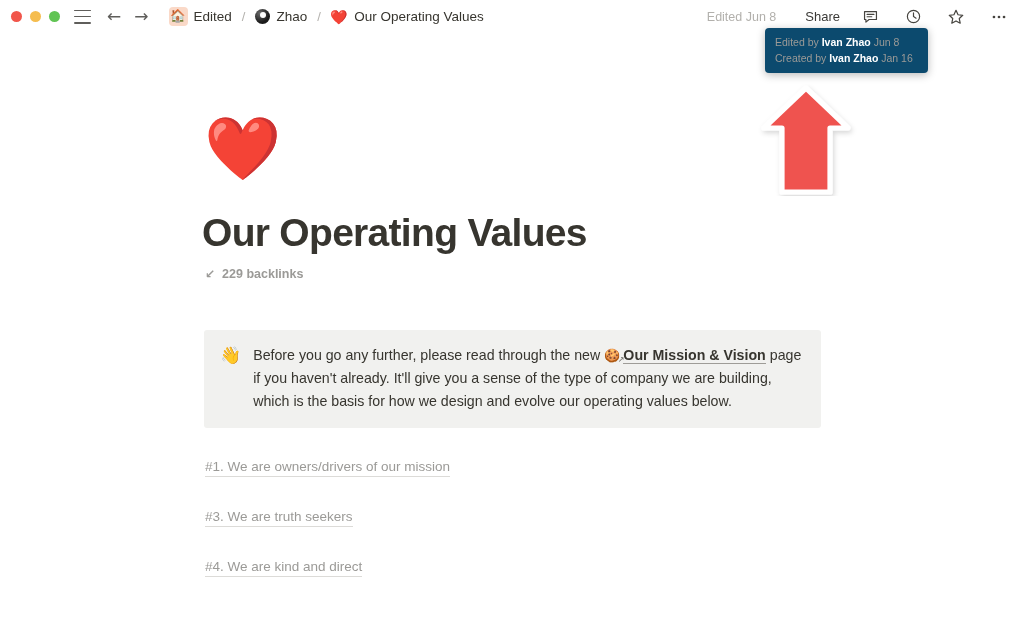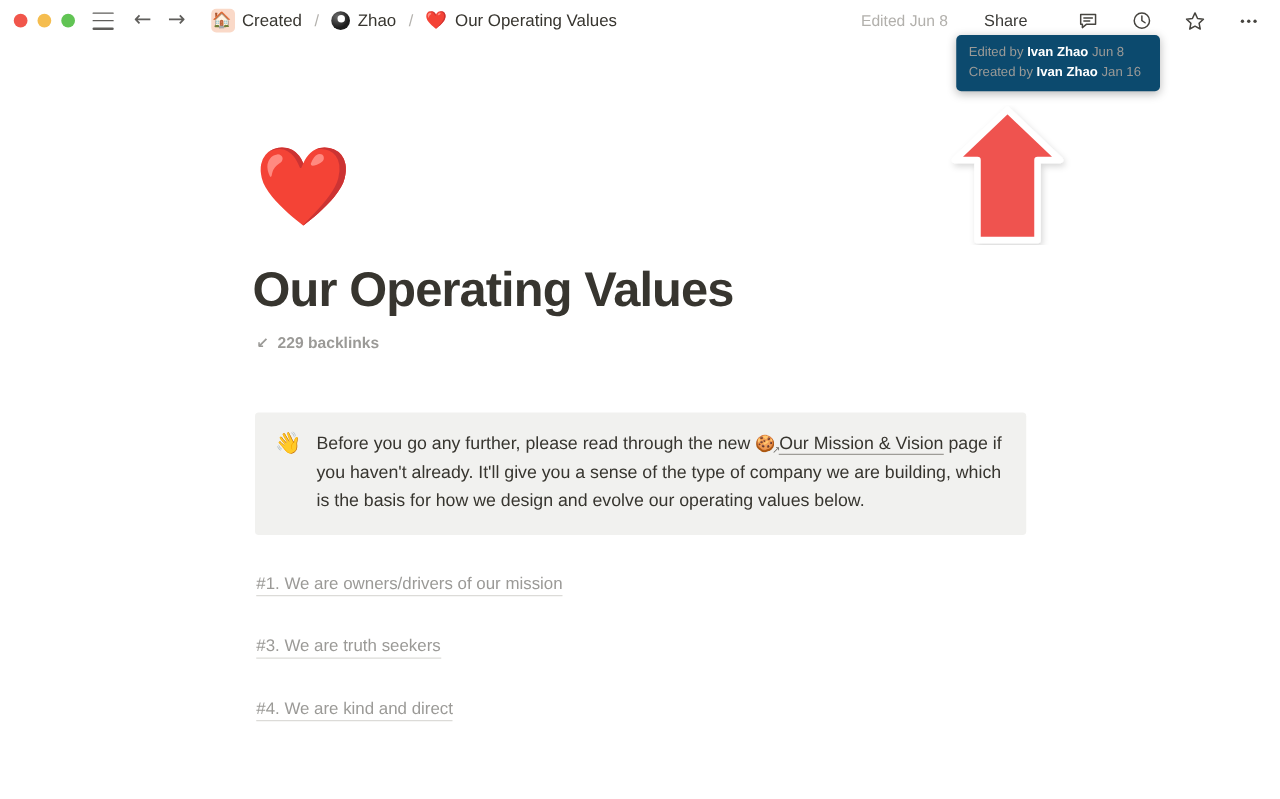--- a/index.html
+++ b/index.html
@@ -147,21 +147,20 @@
   .edited-label {
     font-size: 12.5px;
     color: #b2b0ac;
     margin-right: 17px;
     cursor: pointer;
     white-space: nowrap;
   }
   .share-label {
     font-size: 13px;
     color: #3b3a37;
-    margin-right: 18px;
     cursor: pointer;
   }
   .tb-icon {
     width: 26px; height: 24px;
     display: flex;
     align-items: center;
     justify-content: center;
     cursor: pointer;
     margin-left: 5px;
     color: #46443f;
@@ -267,21 +266,21 @@
     flex: 0 0 auto;
     font-family: "DejaVu Sans", sans-serif;
   }
   .callout-text {
     font-size: 14.2px;
     line-height: 23px;
     color: #37352f;
     flex: 1 1 auto;
   }
   .inline-page-link {
-    font-weight: 400;
+    font-weight: 700;
     color: #37352f;
     border-bottom: 1px solid #9e9c97;
     cursor: pointer;
     white-space: nowrap;
   }
   .inline-emoji-wrap {
     position: relative;
     display: inline-block;
     margin-right: 3px;
     font-family: "DejaVu Sans", sans-serif;
@@ -337,21 +336,21 @@
 
     <div class="nav-arrows">
       <span class="nav-arrow">←</span>
       <span class="nav-arrow">→</span>
     </div>
 
     <div class="breadcrumb">
 
       <div class="crumb">
         <span class="crumb-emoji home-badge">🏠</span>
-        <span class="crumb-label">Created</span>
+        <span class="crumb-label">Edited</span>
       </div>
 
       <span class="crumb-sep">/</span>
 
       <div class="crumb">
         <span class="eightball"></span>
         <span class="crumb-label">Zhao</span>
       </div>
 
       <span class="crumb-sep">/</span>

